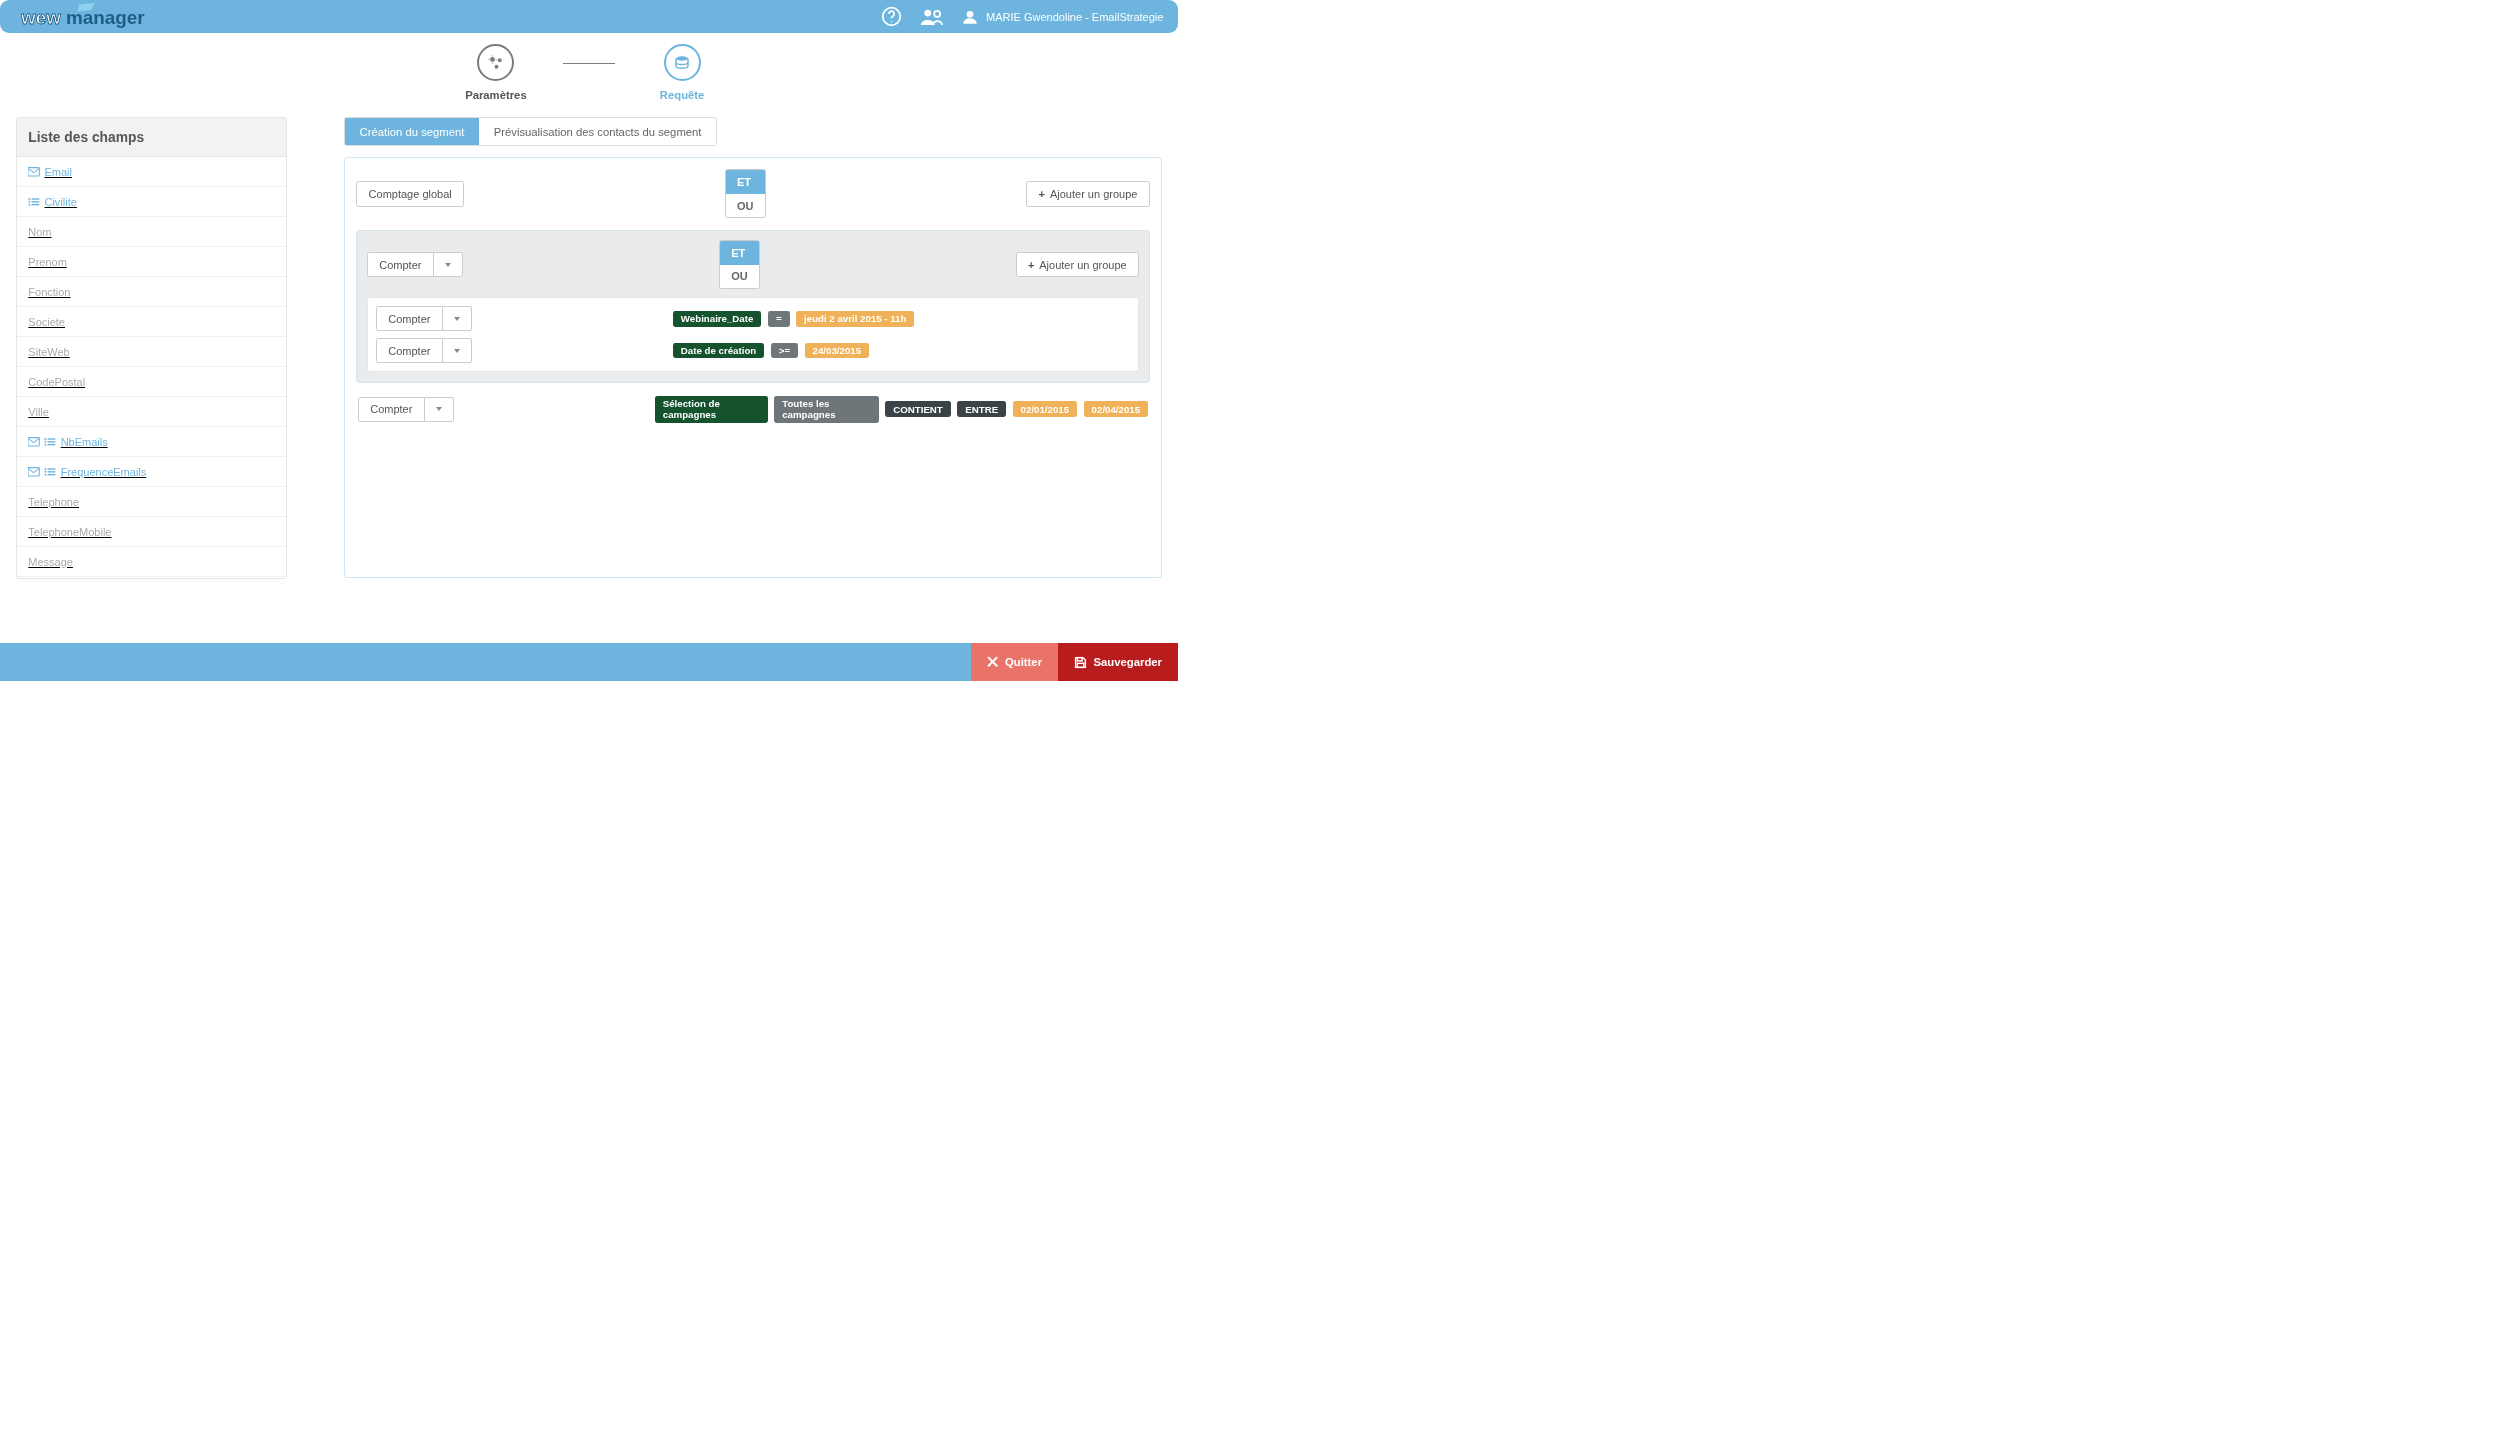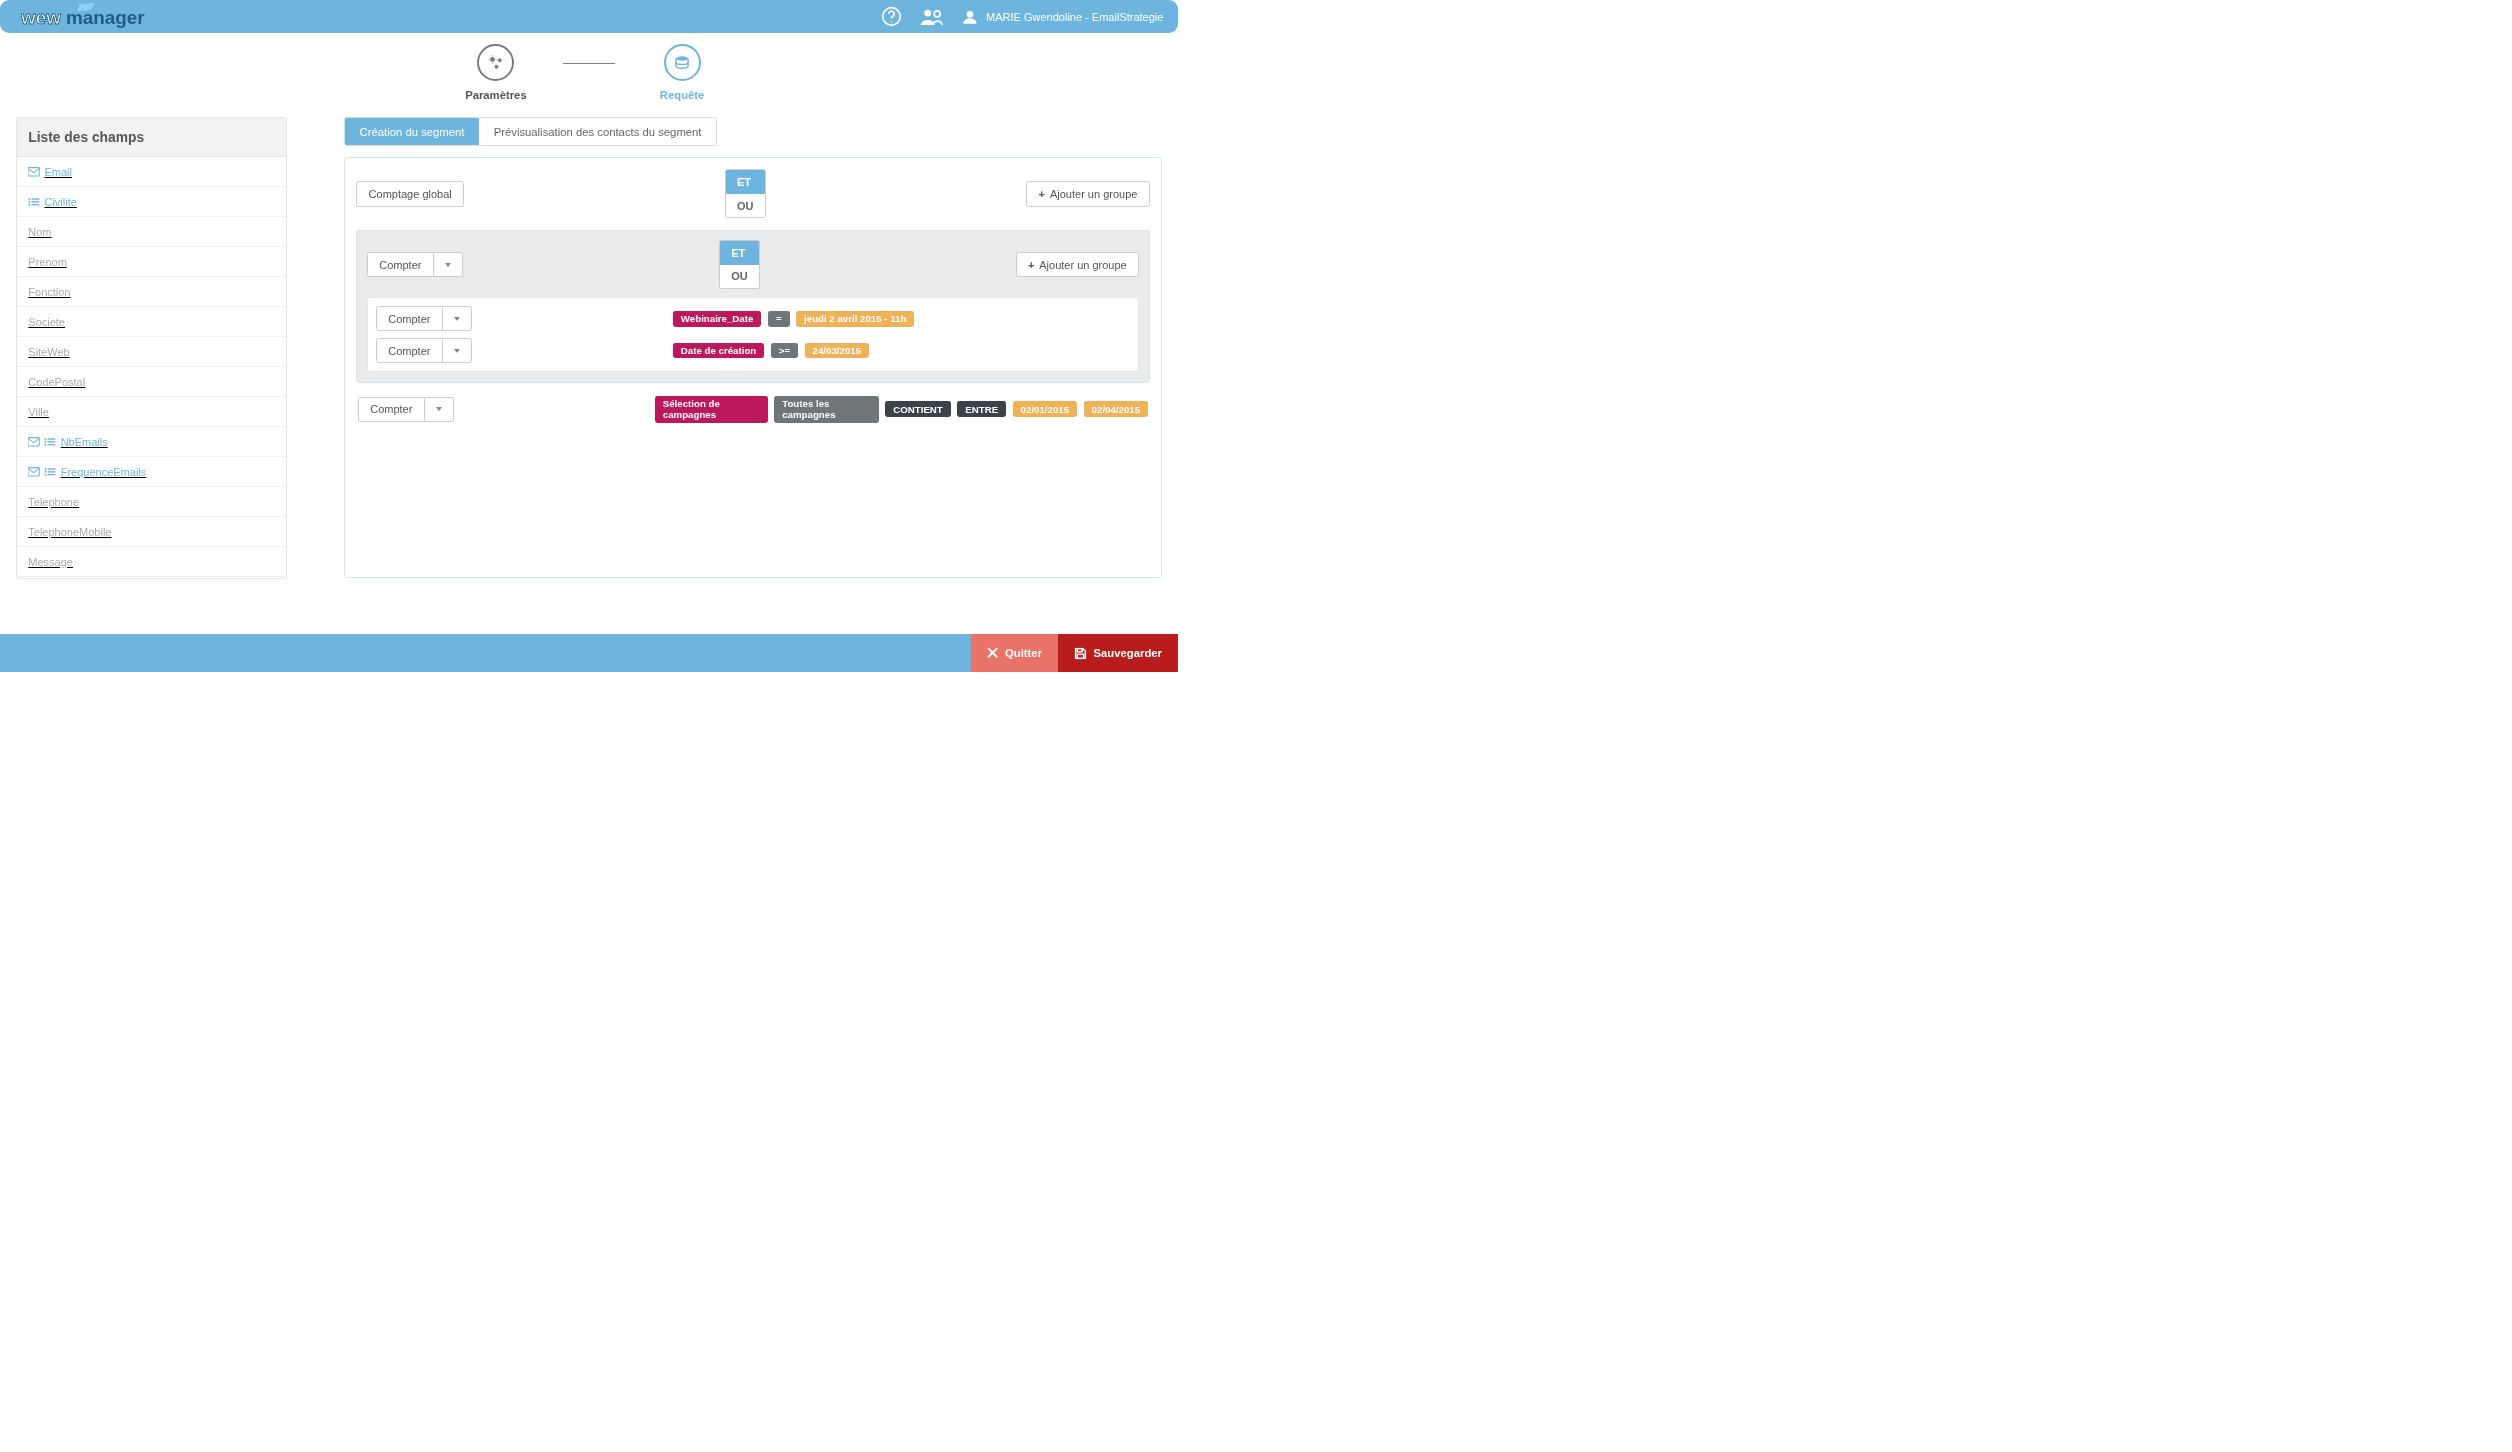--- a/index.html
+++ b/index.html
@@ -63,30 +63,30 @@
 
 .inner-group { margin-top: 11.3px; background: #e9ebed; border: 1.6px solid #d6e4ea; border-radius: 3.2px; padding: 9.7px; }
 .inner-head { display: flex; align-items: center; justify-content: space-between; }
 
 .rule-box { margin-top: 8px; background: #fff; border: 0.8px solid #e5e5e5; border-radius: 3.2px; padding: 8px; }
 .rule-row { display: flex; align-items: center; gap: 6.5px; }
 .rule-row + .rule-row { margin-top: 6.5px; }
 .rule-row .btn-group { margin-right: 194px; }
 
 .tag { display: inline-flex; align-items: center; padding: 2.4px 8px; border-radius: 2.4px; font-size: 9.7px; font-weight: 700; color: #fff; }
-.tag-purple { background: #be185d; }
+.tag-purple { background: #14532d; }
 .tag-grey { background: #6e7679; }
 .tag-orange { background: #f0b259; }
 .tag-dark { background: #3a4348; }
 
 .bottom-rule-row { margin-top: 13px; display: flex; align-items: center; gap: 6.5px; padding: 0 1.6px; }
 .bottom-rule-row .btn-group { margin-right: 194px; }
 
 
-.footer { position: absolute; left: 0; right: 0; bottom: 9px; height: 38px; background: #6db5de; display: flex; justify-content: flex-end; }
+.footer { position: absolute; left: 0; right: 0; bottom: 0; height: 38px; background: #6db5de; display: flex; justify-content: flex-end; }
 .footer .fbtn { height: 100%; display: flex; align-items: center; gap: 6.5px; padding: 0 16px; color: #fff; font-size: 11.3px; font-weight: 600; border: none; cursor: pointer; }
 .fbtn.quit { background: #e97368; }
 .fbtn.save { background: #b91c1c; }
 .fbtn svg { display: block; }
 </style>
 </head>
 <body>
 
 <div class="header">
   <div class="logo-wrap">

